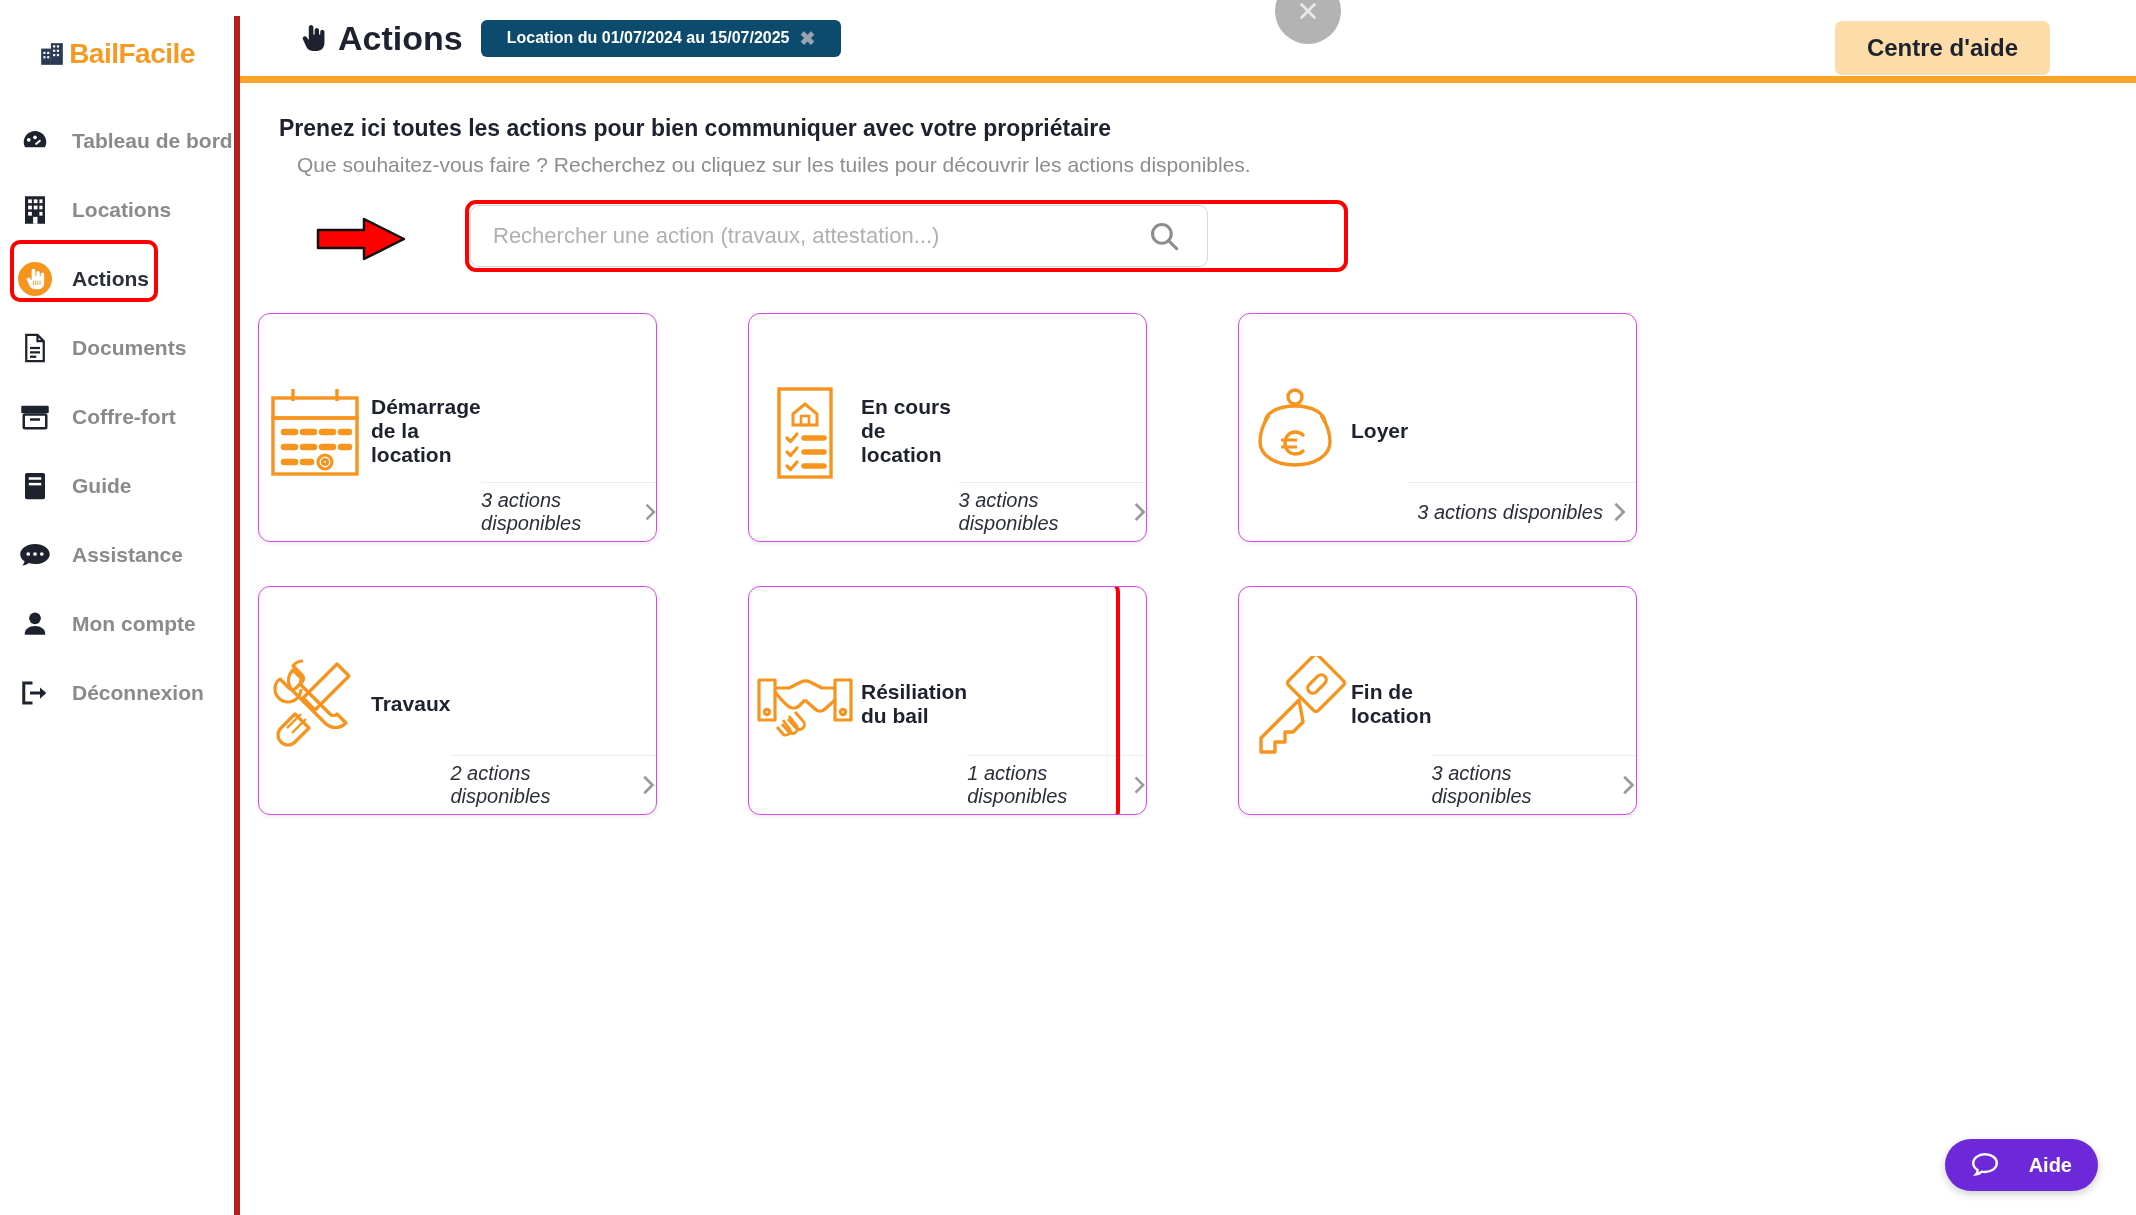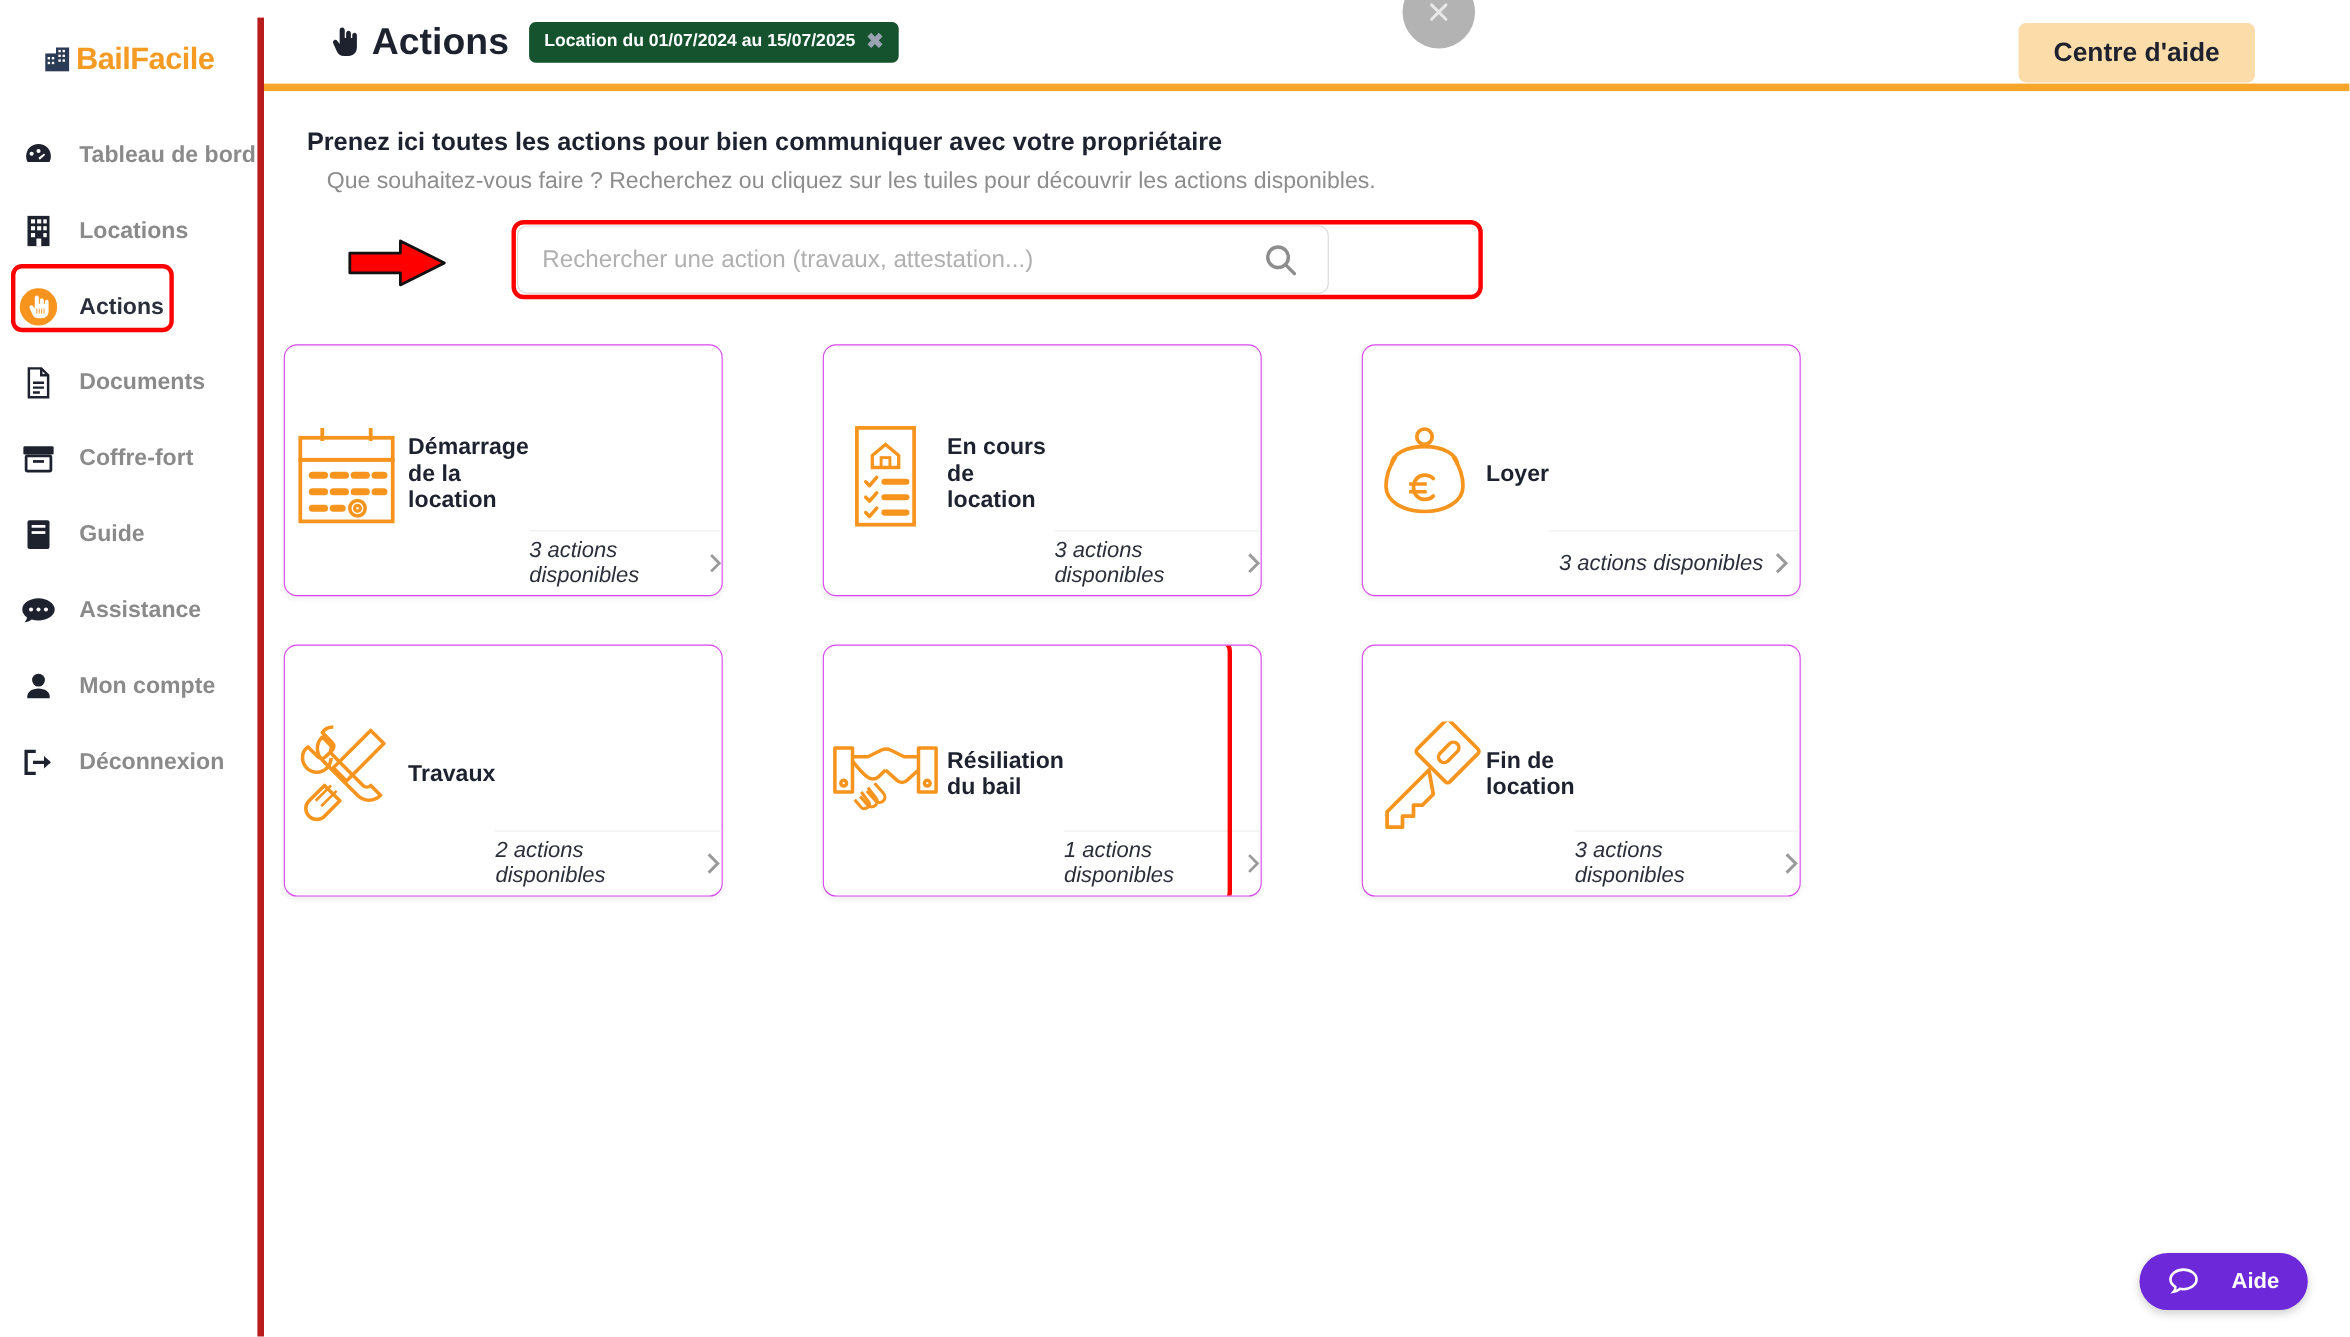--- a/index.html
+++ b/index.html
@@ -49,22 +49,22 @@
     background: #ffffff;
   }
   .header-inner {
     display: flex; align-items: center; height: 76px; padding-left: 58px;
     gap: 18px;
   }
   .page-title-group { display: flex; align-items: center; gap: 10px; }
   .title-icon { width: 30px; height: 30px; display: block; }
   .page-title { font-size: 34px; font-weight: bold; color: #1d222e; }
   .badge {
-    background: #14532d; color: #ffffff; font-size: 16px; font-weight: bold;
-    border-radius: 6px; padding: 9px 14px; display: flex; align-items: center;
+    background: #0c4a6e; color: #ffffff; font-size: 16px; font-weight: bold;
+    border-radius: 6px; padding: 9px 26px; display: flex; align-items: center;
     gap: 10px; white-space: nowrap;
   }
   .badge-x { color: #9aa3b2; font-size: 19px; line-height: 1; cursor: pointer; }
   .close-round {
     position: absolute; left: 1035px; top: -22px; width: 66px; height: 66px;
     border-radius: 50%; background: #b3b3b3; display: flex;
     align-items: center; justify-content: center; cursor: pointer;
   }
   .help-btn {
     position: absolute; right: 86px; top: 21px;

